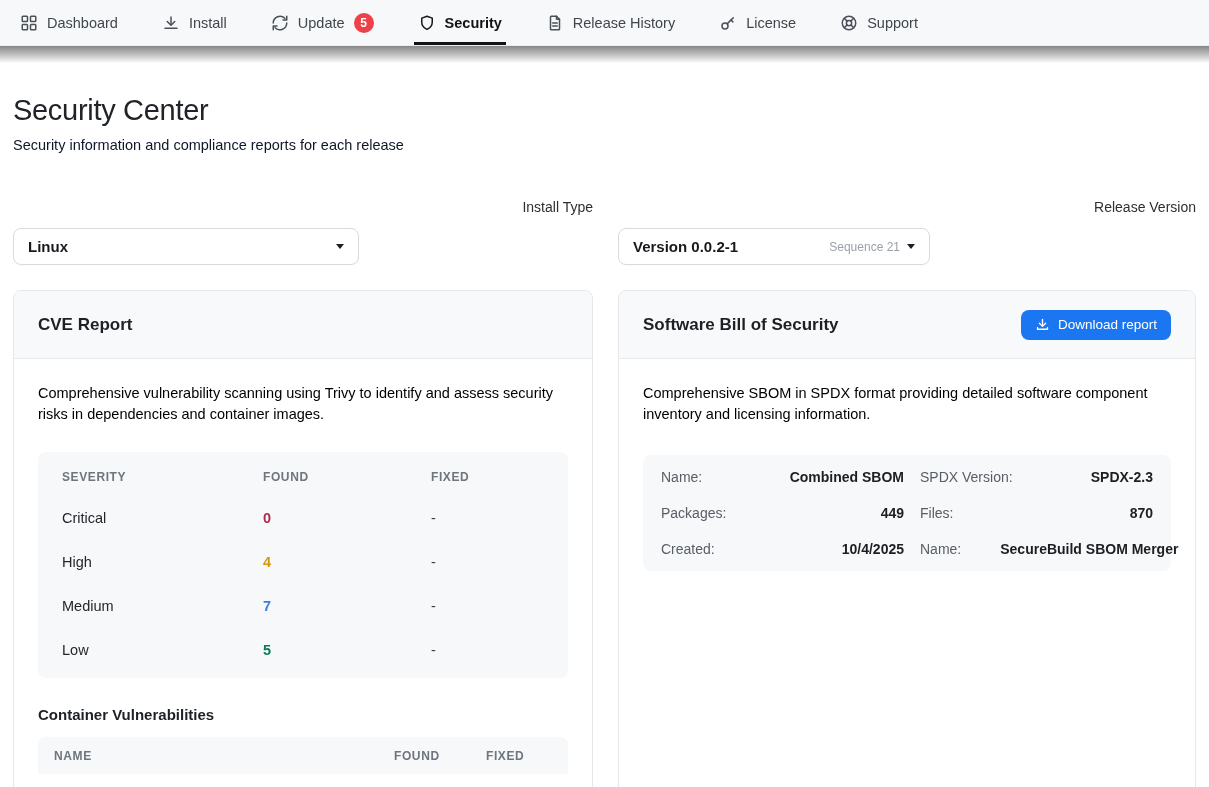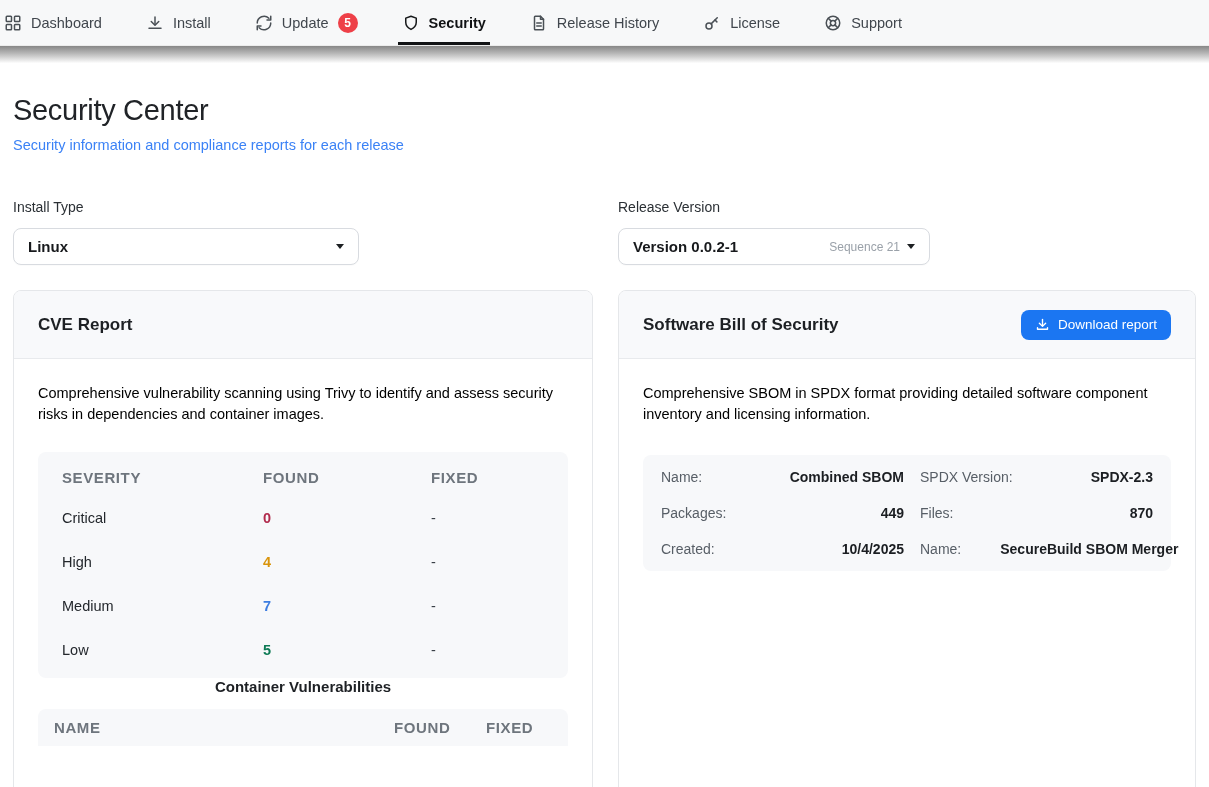--- a/index.html
+++ b/index.html
@@ -1,43 +1,43 @@
 <!DOCTYPE html>
 <html><head>
 <meta charset="utf-8">
 <style>
   * { margin:0; padding:0; box-sizing:border-box; }
   html,body { width:1209px; height:787px; overflow:hidden; background:#ffffff;
     font-family:"Liberation Sans", sans-serif; color:#1c1f23; }
 
   
   .topnav { height:46px; background:#f7f8f9; border-bottom:1px solid #ececec;
-    display:flex; align-items:stretch; padding-left:2px; }
+    display:flex; align-items:stretch; padding-left:18px; }
   .nav-item { display:flex; align-items:center; gap:9px; padding:0 2px; margin-right:40px;
     font-size:14.5px; font-weight:500; color:#40464d; cursor:pointer; position:relative; }
   .nav-item svg { width:18px; height:18px; stroke:#4a5056; }
   .nav-item.active { color:#101214; font-weight:600; }
   .nav-item.active svg { stroke:#16181a; }
   .nav-item.active::after { content:""; position:absolute; left:-2px; right:-2px; bottom:0;
     height:3px; background:#111315; }
   .nav-badge { min-width:20px; height:20px; border-radius:10px; background:#ee4048;
     color:#fff; font-size:12px; font-weight:700; display:inline-flex; align-items:center;
     justify-content:center; padding:0 6px; }
 
   .scroll-shadow { height:17px; background:linear-gradient(to bottom,#878787 0%,#b9b9b9 45%,#fdfdfd 100%); }
 
   
   .page { padding:0 13px; }
   .page-title { margin-top:31px; font-size:29px; font-weight:400; letter-spacing:-0.3px; color:#202327; }
-  .page-subtitle { margin-top:10px; font-size:14.5px; color:#3b82f6; }
+  .page-subtitle { margin-top:10px; font-size:14.5px; color:#0f172a; }
 
   
   .two-col { display:grid; grid-template-columns:580px 578px; column-gap:25px; }
   .filters { margin-top:46px; }
-  .filter-label { font-size:14px; font-weight:500; color:#2b3035; margin-bottom:13px; }
+  .filter-label { font-size:14px; font-weight:500; color:#2b3035; margin-bottom:13px;text-align:right; }
   .select { width:346px; height:37px; background:#fff; border:1px solid #d8dbe0; border-radius:8px;
     display:flex; align-items:center; padding:0 14px; cursor:pointer;
     box-shadow:0 1px 1px rgba(0,0,0,0.02); }
   .select-value { font-size:15px; font-weight:700; color:#17191c; flex:1; }
   .select-meta { font-size:12px; color:#9aa1a9; margin-right:7px; }
   .caret { width:0; height:0; border-left:4.5px solid transparent; border-right:4.5px solid transparent;
     border-top:5.5px solid #1d2023; }
 
   
   .cards { margin-top:25px; align-items:start; }
@@ -46,27 +46,27 @@
     display:flex; align-items:center; justify-content:space-between; padding:0 24px; }
   .card-title { font-size:17px; font-weight:700; color:#1d2024; }
   .card-body { padding:24px; }
   .card-desc { font-size:14.5px; line-height:21px; color:#000000; }
 
   
   .sev-table { margin-top:27px; background:#f7f8fa; border-radius:8px; padding:6px 0 6px; }
   .sev-row { display:grid; grid-template-columns:201px 168px 1fr; align-items:center;
     padding:0 24px; height:44px; }
   .sev-row.head { height:38px; }
-  .th { font-size:15px; font-weight:700; letter-spacing:0.6px; color:#6e757d; }
+  .th { font-size:12px; font-weight:700; letter-spacing:0.6px; color:#6e757d; }
   .sev-name { font-size:14.5px; color:#23272c; }
   .sev-found { font-size:14.5px; font-weight:700; }
   .sev-fixed { font-size:14.5px; color:#3a4047; }
 
   
-  .section-title { font-size:15px; font-weight:700; color:#1d2024;text-align:center; }
+  .section-title { margin-top:28px; font-size:15px; font-weight:700; color:#1d2024; }
   .cv-head { margin-top:14px; background:#f7f8fa; border-radius:8px 8px 0 0; height:37px;
     display:grid; grid-template-columns:1fr 92px 66px; align-items:center; padding:0 16px; }
 
   
   .btn-primary { display:flex; align-items:center; gap:8px; height:30px; padding:0 14px;
     background:#1b76f2; border:none; border-radius:8px; color:#fff; font-size:13.5px;
     font-weight:500; font-family:inherit; cursor:pointer; }
   .btn-primary svg { width:15px; height:15px; stroke:#fff; }
   .sbom-details { margin-top:30px; background:#f7f8fa; border-radius:8px; padding:4px 18px; }
   .sbom-row { display:grid; grid-template-columns:243px 1fr; column-gap:16px; height:36px; align-items:center; }

